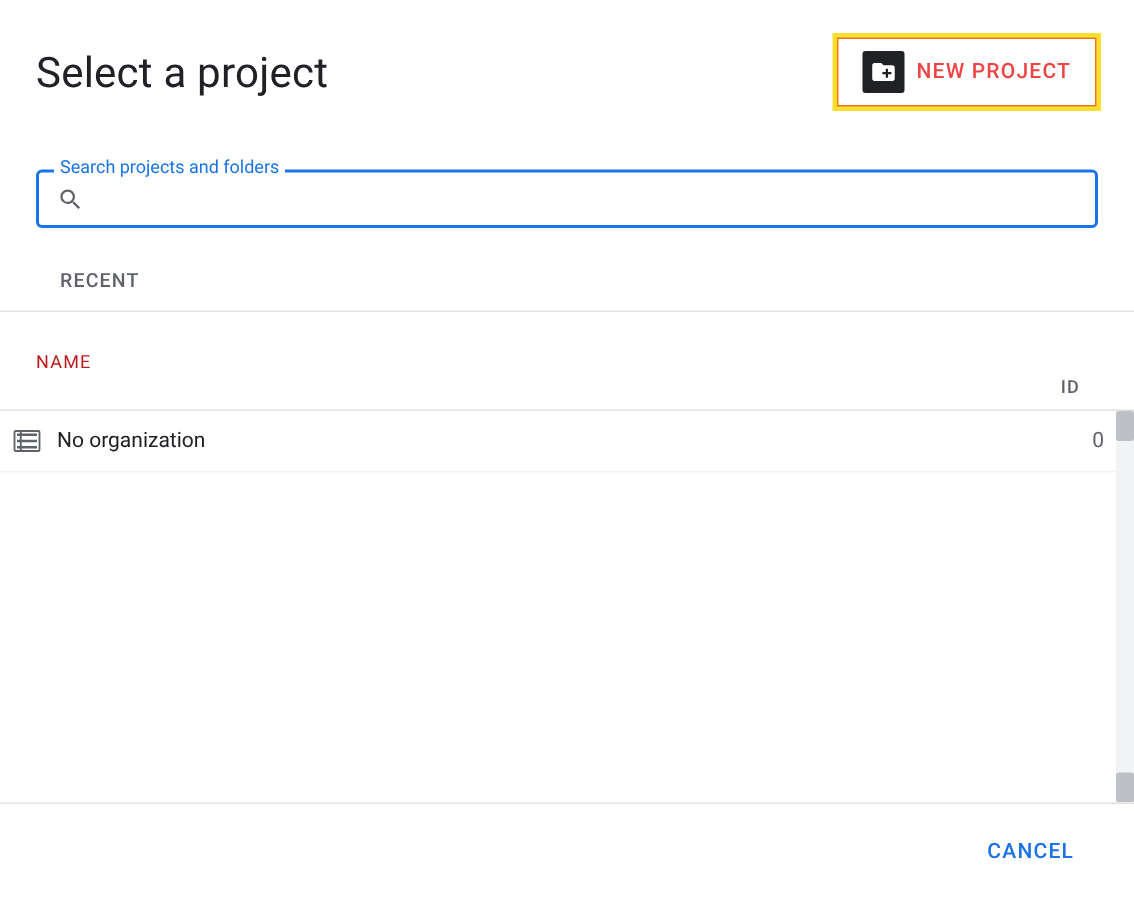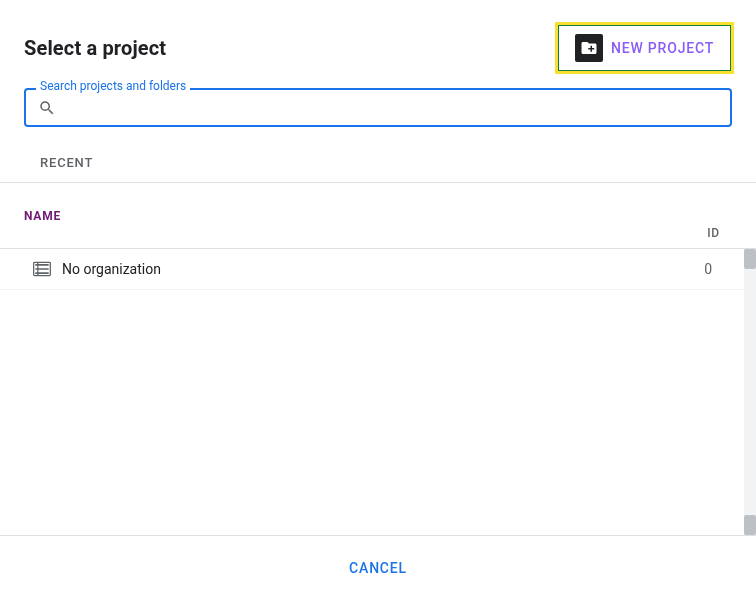--- a/index.html
+++ b/index.html
@@ -28,37 +28,37 @@
     }
 
     .dialog-header {
       display: flex;
       align-items: center;
       justify-content: space-between;
       padding: 24px 24px 16px 24px;
     }
 
     .dialog-title {
-      font-size: 20px;
-      font-weight: 700;
+      font-size: 28px;
+      font-weight: 400;
       color: #202124;
       letter-spacing: 0.15px;
     }
 
     .new-project-btn {
       display: flex;
       align-items: center;
       gap: 8px;
       padding: 8px 16px;
-      border: 2px solid #15803d;
+      border: 2px solid #f97316;
       background: #fff;
       cursor: pointer;
       font-size: 14px;
       font-weight: 500;
-      color: #8b5cf6;
+      color: #ef4444;
       letter-spacing: 0.8px;
       outline: 3px solid #f9e030;
       outline-offset: -1px;
     }
 
     .new-project-icon {
       width: 28px;
       height: 28px;
       background: #202124;
       border-radius: 2px;
@@ -68,20 +68,21 @@
     }
 
     .new-project-icon svg {
       fill: #fff;
     }
 
     .search-section {
       padding: 0 24px 0 24px;
       position: relative;
       margin-bottom: 8px;
+      margin-top: 25px;
     }
 
     .search-label {
       position: absolute;
       top: -9px;
       left: 36px;
       font-size: 12px;
       color: #1a73e8;
       background: #fff;
       padding: 0 4px;
@@ -155,22 +156,22 @@
     .table-header {
       display: flex;
       align-items: center;
       padding: 8px 24px;
       border-bottom: 1px solid #e0e0e0;
     }
 
     .col-name {
       flex: 1;
       font-size: 12px;
-      font-weight: 700;
-      color: #701a75;
+      font-weight: 400;
+      color: #b91c1c;
       text-transform: uppercase;
       letter-spacing: 0.8px;
     }
 
     .col-id {
       width: 120px;
       font-size: 12px;
       font-weight: 500;
       color: #5f6368;
       text-transform: uppercase;
@@ -185,21 +186,21 @@
 
     .table-body {
       flex: 1;
       overflow-y: auto;
       position: relative;
     }
 
     .table-row {
       display: flex;
       align-items: center;
-      padding: 10px 32px;
+      padding: 10px 8px;
       border-bottom: 1px solid #f1f3f4;
       cursor: pointer;
     }
 
     .row-name {
       flex: 1;
       display: flex;
       align-items: center;
       gap: 10px;
       font-size: 14px;
@@ -244,21 +245,20 @@
       border-radius: 2px;
     }
 
     .dialog-footer {
       display: flex;
       align-items: center;
       justify-content: flex-end;
       padding: 16px 24px;
       gap: 8px;
       border-top: 1px solid #e0e0e0;
-      flex-direction: column;
     }
 
     .btn-cancel {
       padding: 8px 16px;
       background: transparent;
       border: none;
       font-size: 14px;
       font-weight: 500;
       color: #1a73e8;
       cursor: pointer;

